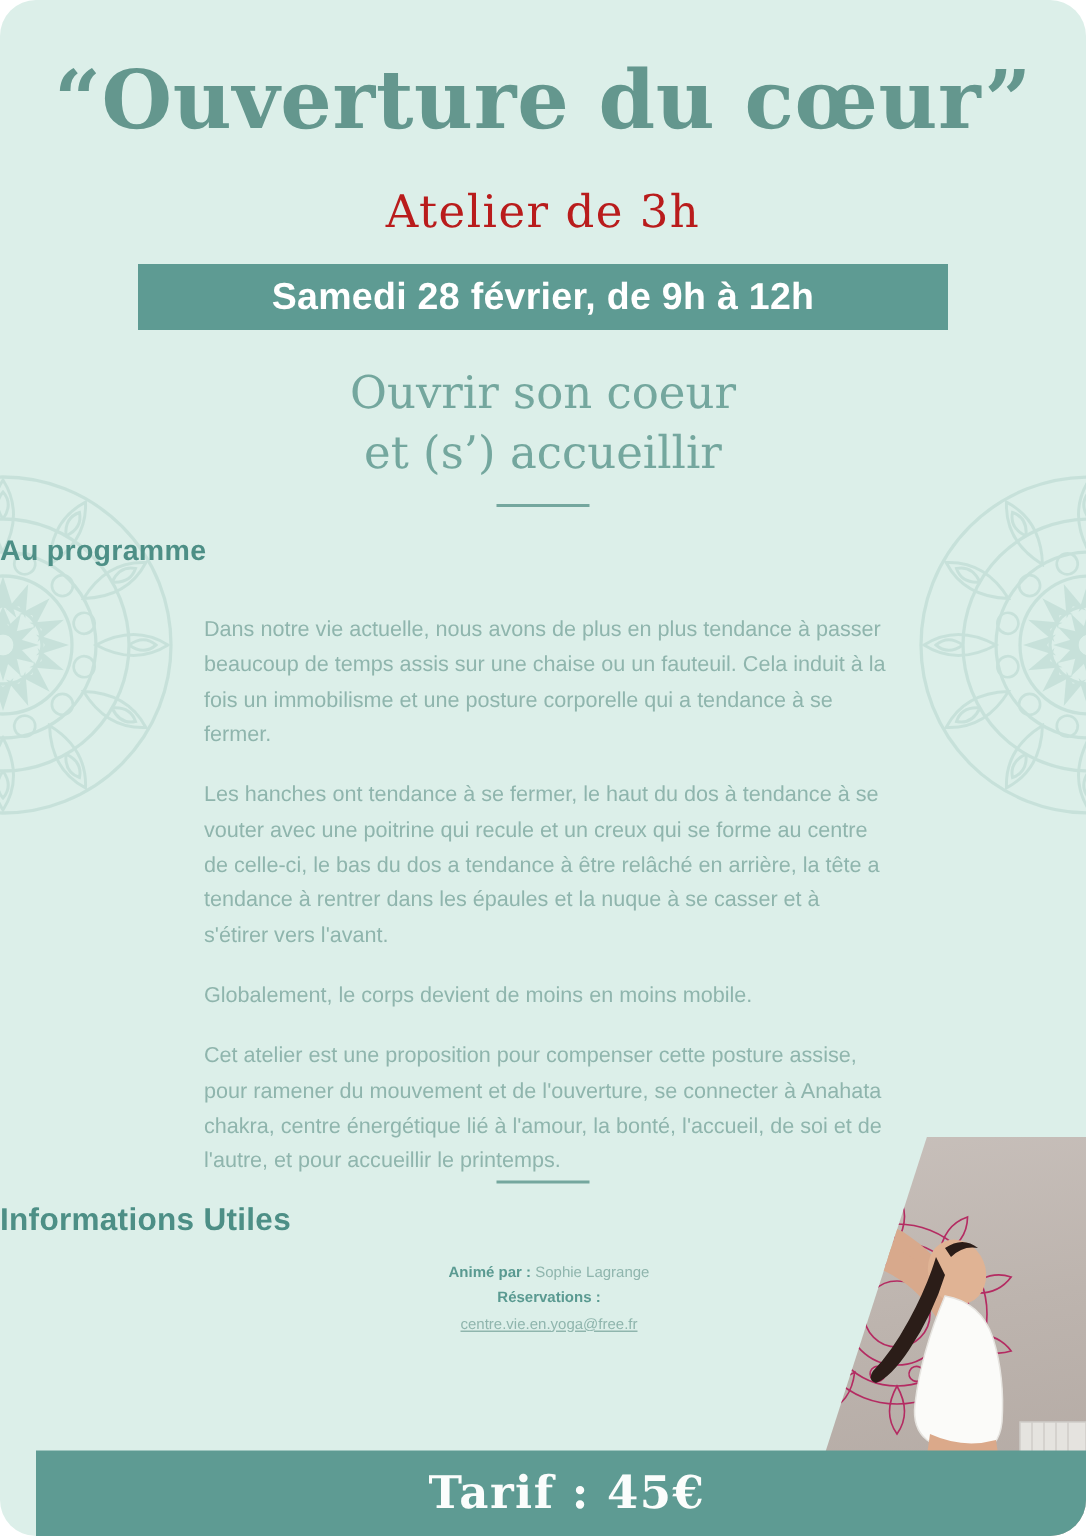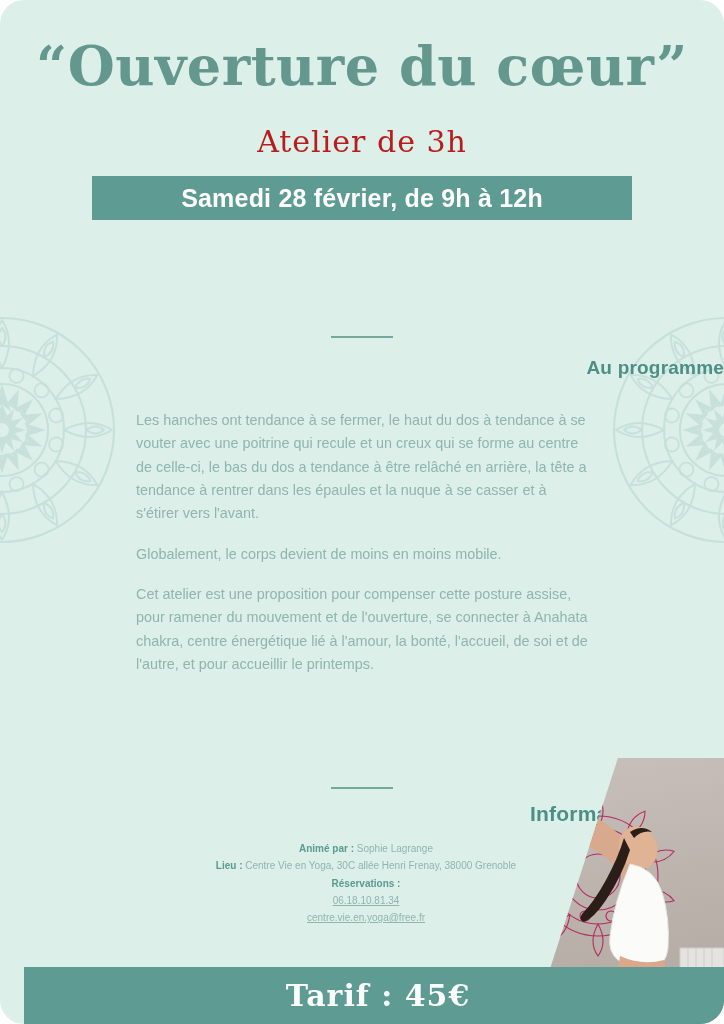--- a/index.html
+++ b/index.html
@@ -96,21 +96,21 @@
     background: #74a79e;
   }
   .rule-programme { top: 336px; }
   .rule-infos     { top: 787px; }
 
   
   .section-heading {
     position: absolute;
     left: 0;
     width: 724px;
-    text-align: right;
+    text-align: left;
     font-size: 19px;
     font-weight: 700;
     color: #4d8f86;
     letter-spacing: 0.2px;
   }
   .heading-programme { top: 357px; }
   .heading-infos     { top: 802px; font-size: 21px; }
 
   
   .body-copy {
@@ -601,49 +601,47 @@
   </div>
 
   <div class="title">“Ouverture du cœur”</div>
 
   <div class="subtitle">Atelier de 3h</div>
 
   <div class="date-banner">
     <span class="date-banner-text">Samedi 28 février, de 9h à 12h</span>
   </div>
 
+  <div class="tagline">
+    <div>Ouvrir son coeur</div>
+    <div>et (s’) accueillir</div>
+  </div>
 
   <div class="rule rule-programme"></div>
 
   <div class="section-heading heading-programme">Au programme</div>
 
   <div class="body-copy">
+    <p>Dans notre vie actuelle, nous avons de plus en plus tendance à passer beaucoup de temps assis sur une chaise ou un fauteuil. Cela induit à la fois un immobilisme et une posture corporelle qui a tendance à se fermer.</p>
     <p>Les hanches ont tendance à se fermer, le haut du dos à tendance à se vouter avec une poitrine qui recule et un creux qui se forme au centre de celle-ci, le bas du dos a tendance à être relâché en arrière, la tête a tendance à rentrer dans les épaules et la nuque à se casser et à s'étirer vers l'avant.</p>
     <p>Globalement, le corps devient de moins en moins mobile.</p>
     <p>Cet atelier est une proposition pour compenser cette posture assise, pour ramener du mouvement et de l'ouverture, se connecter à Anahata chakra, centre énergétique lié à l'amour, la bonté, l'accueil, de soi et de l'autre, et pour accueillir le printemps.</p>
   </div>
 
   <div class="rule rule-infos"></div>
 
   <div class="section-heading heading-infos">Informations Utiles</div>
 
   <div class="info-list">
     <div class="info-row">
       <span class="info-label">Animé par :</span>
       <span>Sophie Lagrange</span>
     </div>
     <div class="info-row">
-      <span class="info-label">Lieu :</span>
-      <span>Centre Vie en Yoga, 30C allée Henri Frenay, 38000 Grenoble</span>
-    </div>
-    <div class="info-row">
       <span class="info-label">Réservations :</span>
-    </div>
-    <div class="info-row">
-      <span class="info-link">06.18.10.81.34</span>
     </div>
     <div class="info-row">
       <span class="info-link">centre.vie.en.yoga@free.fr</span>
     </div>
   </div>
 
   <div class="photo">
     <div class="photo-bg"></div>
     <svg width="204" height="266" viewBox="0 0 204 266" aria-hidden="true">
 

